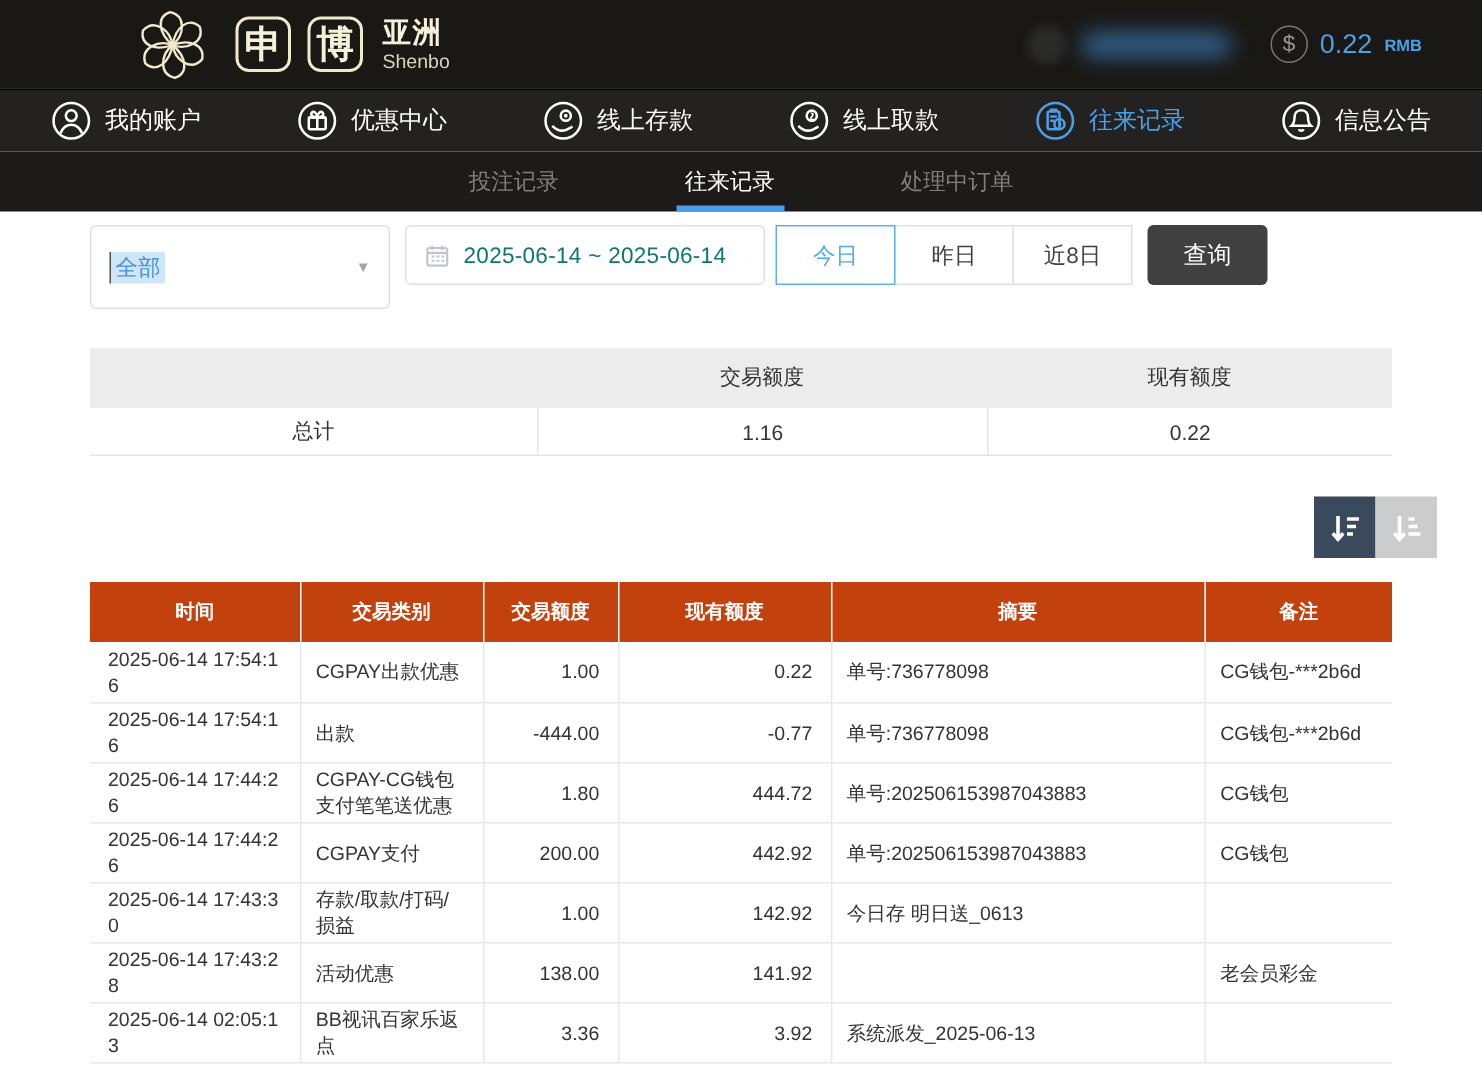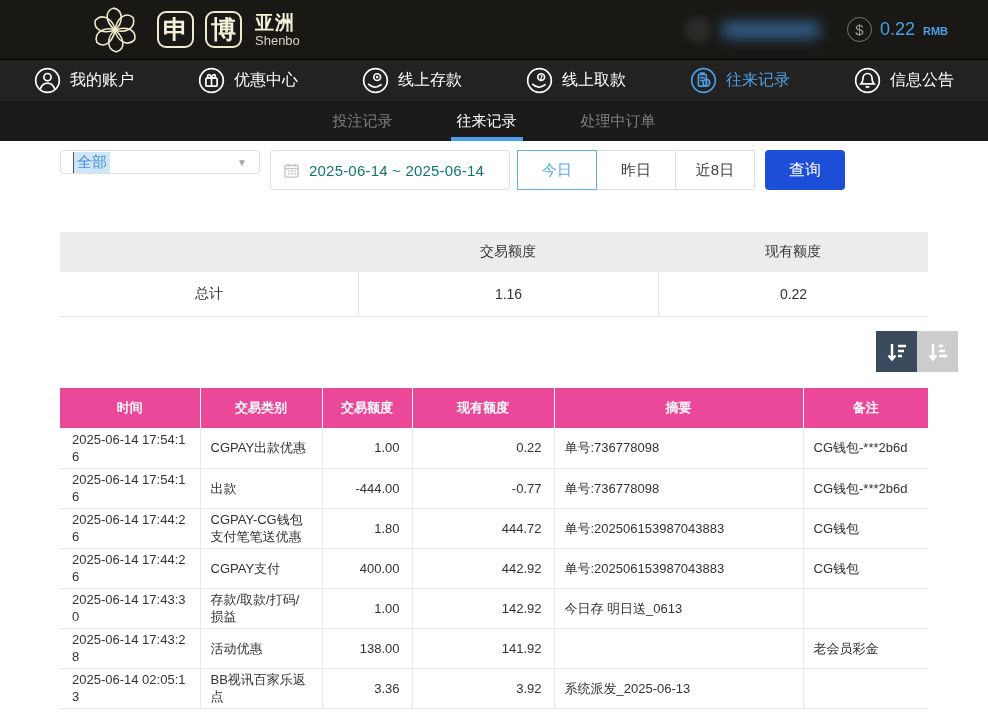--- a/index.html
+++ b/index.html
@@ -32,69 +32,69 @@
   .mainnav { position:absolute; left:0; top:59px; width:988px; height:42px;
     background:#242220; border-top:1px solid #000; display:flex; align-items:center;
     justify-content:center; gap:64px; }
   .nav-item { display:flex; align-items:center; gap:9px; color:#fff; font-size:16px;
     cursor:pointer; white-space:nowrap; }
   .nav-item svg { width:27px; height:27px; stroke:currentColor; fill:none; stroke-width:1.5; }
   .nav-item.active { color:#4aa0e8; }
 
   
   .subnav { position:absolute; left:0; top:101px; width:988px; height:40px;
-    background:#1c1b19; display:flex; align-items:stretch; justify-content:center; gap:52px; }
+    background:#1c1b19; display:flex; align-items:stretch; justify-content:center; gap:72px; }
   .subtab { color:#7f7f7f; font-size:15px; display:flex; align-items:center;
     cursor:pointer; position:relative; padding:0 6px; }
   .subtab.active { color:#fff; }
   .subtab.active::after { content:""; position:absolute; left:0; right:0; bottom:0;
     height:4px; background:#4aa0e8; }
 
   
-  .dropdown { position:absolute; left:60px; top:150px; width:200px; height:24px;
+  .dropdown { position:absolute; left:60px; top:150px; width:200px; height:56px;
     background:#fff; border:1px solid #dcdfe6; border-radius:4px; display:flex;
     align-items:center; padding:0 12px; cursor:pointer; }
   .dropdown .val { background:#cfe5f8; color:#4a90d9; font-size:15px; padding:1px 3px;
     border-left:1px solid #555; }
   .dropdown .arrow { margin-left:auto; color:#a0a4ab; font-size:10px; }
   .datebox { position:absolute; left:270px; top:150px; width:240px; height:40px;
     background:#fff; border:1px solid #dcdfe6; border-radius:4px; display:flex;
     align-items:center; padding:0 12px; gap:9px; cursor:text; }
   .datebox svg { width:17px; height:17px; stroke:#c0c4cc; fill:none; stroke-width:1.5; }
   .datebox .val { color:#0f766e; font-size:15px; letter-spacing:.2px; }
   .btn-group { position:absolute; left:517px; top:150px; display:flex;border-radius:20px; }
   .qbtn { width:80px; height:40px; background:#fff; border:1px solid #dcdfe6;
     color:#404040; font-size:15px; display:flex; align-items:center; justify-content:center;
     cursor:pointer; margin-left:-1px; }
   .qbtn:first-child { margin-left:0; }
   .qbtn.active { border-color:#5fb0e8; color:#52a8e4; position:relative; z-index:1; }
   .search-btn { position:absolute; left:765px; top:150px; width:80px; height:40px;
-    background:#1d4ed8; border:none; border-radius:4px; color:#fff; font-size:16px;
+    background:#404040; border:none; border-radius:4px; color:#fff; font-size:16px;
     cursor:pointer; }
 
   
   .summary { position:absolute; left:60px; top:232px; width:868px; font-size:14px; color:#333; }
   .summary .s-head { display:grid; grid-template-columns:298px 300px 270px; height:40px;
     background:#ececec; align-items:center; text-align:center; font-size:14px; }
-  .summary .s-row { display:grid; grid-template-columns:298px 300px 270px; height:45px;
+  .summary .s-row { display:grid; grid-template-columns:298px 300px 270px; height:32px;
     align-items:center; text-align:center; border-bottom:1px solid #e5e5e5; }
   .summary .s-row > div { height:100%; display:flex; align-items:center; justify-content:center; }
   .summary .s-row > div + div { border-left:1px solid #e5e5e5; }
 
   
   .sortbar { position:absolute; left:876px; top:331px; display:flex; }
   .sortbtn { width:41px; height:41px; display:flex; align-items:center; justify-content:center; cursor:pointer; }
   .sortbtn.desc { background:#3a4a5c; }
   .sortbtn.asc  { background:#cccccc; }
   .sortbtn svg { width:24px; height:24px; stroke:#fff; stroke-width:2.4; fill:none; }
 
   
   .datatable { position:absolute; left:60px; top:388px; width:868px;
     border-collapse:collapse; table-layout:fixed; font-size:13px; color:#333; }
-  .datatable thead th { background:#ec4899; color:#fff; font-size:13px; font-weight:bold;
+  .datatable thead th { background:#c2410c; color:#fff; font-size:13px; font-weight:bold;
     height:40px; border-left:1px solid #fff; }
   .datatable thead th:first-child { border-left:none; }
   .datatable tbody td { height:40px; padding:2px 10px; line-height:17px;
     border-bottom:1px solid #e8e8e8; border-left:1px solid #e8e8e8; vertical-align:middle;
     word-break:break-all; }
   .datatable tbody td:first-child { border-left:none; padding-left:12px; }
   .datatable td.num { text-align:right; padding-right:12px; }
 </style>
 </head>
 <body>
@@ -280,21 +280,21 @@
     <td>CGPAY-CG钱包支付笔笔送优惠</td>
     <td class="num">1.80</td>
     <td class="num">444.72</td>
     <td>单号:202506153987043883</td>
     <td>CG钱包</td>
   </tr>
 
   <tr>
     <td>2025-06-14 17:44:26</td>
     <td>CGPAY支付</td>
-    <td class="num">400.00</td>
+    <td class="num">200.00</td>
     <td class="num">442.92</td>
     <td>单号:202506153987043883</td>
     <td>CG钱包</td>
   </tr>
 
   <tr>
     <td>2025-06-14 17:43:30</td>
     <td>存款/取款/打码/损益</td>
     <td class="num">1.00</td>
     <td class="num">142.92</td>

